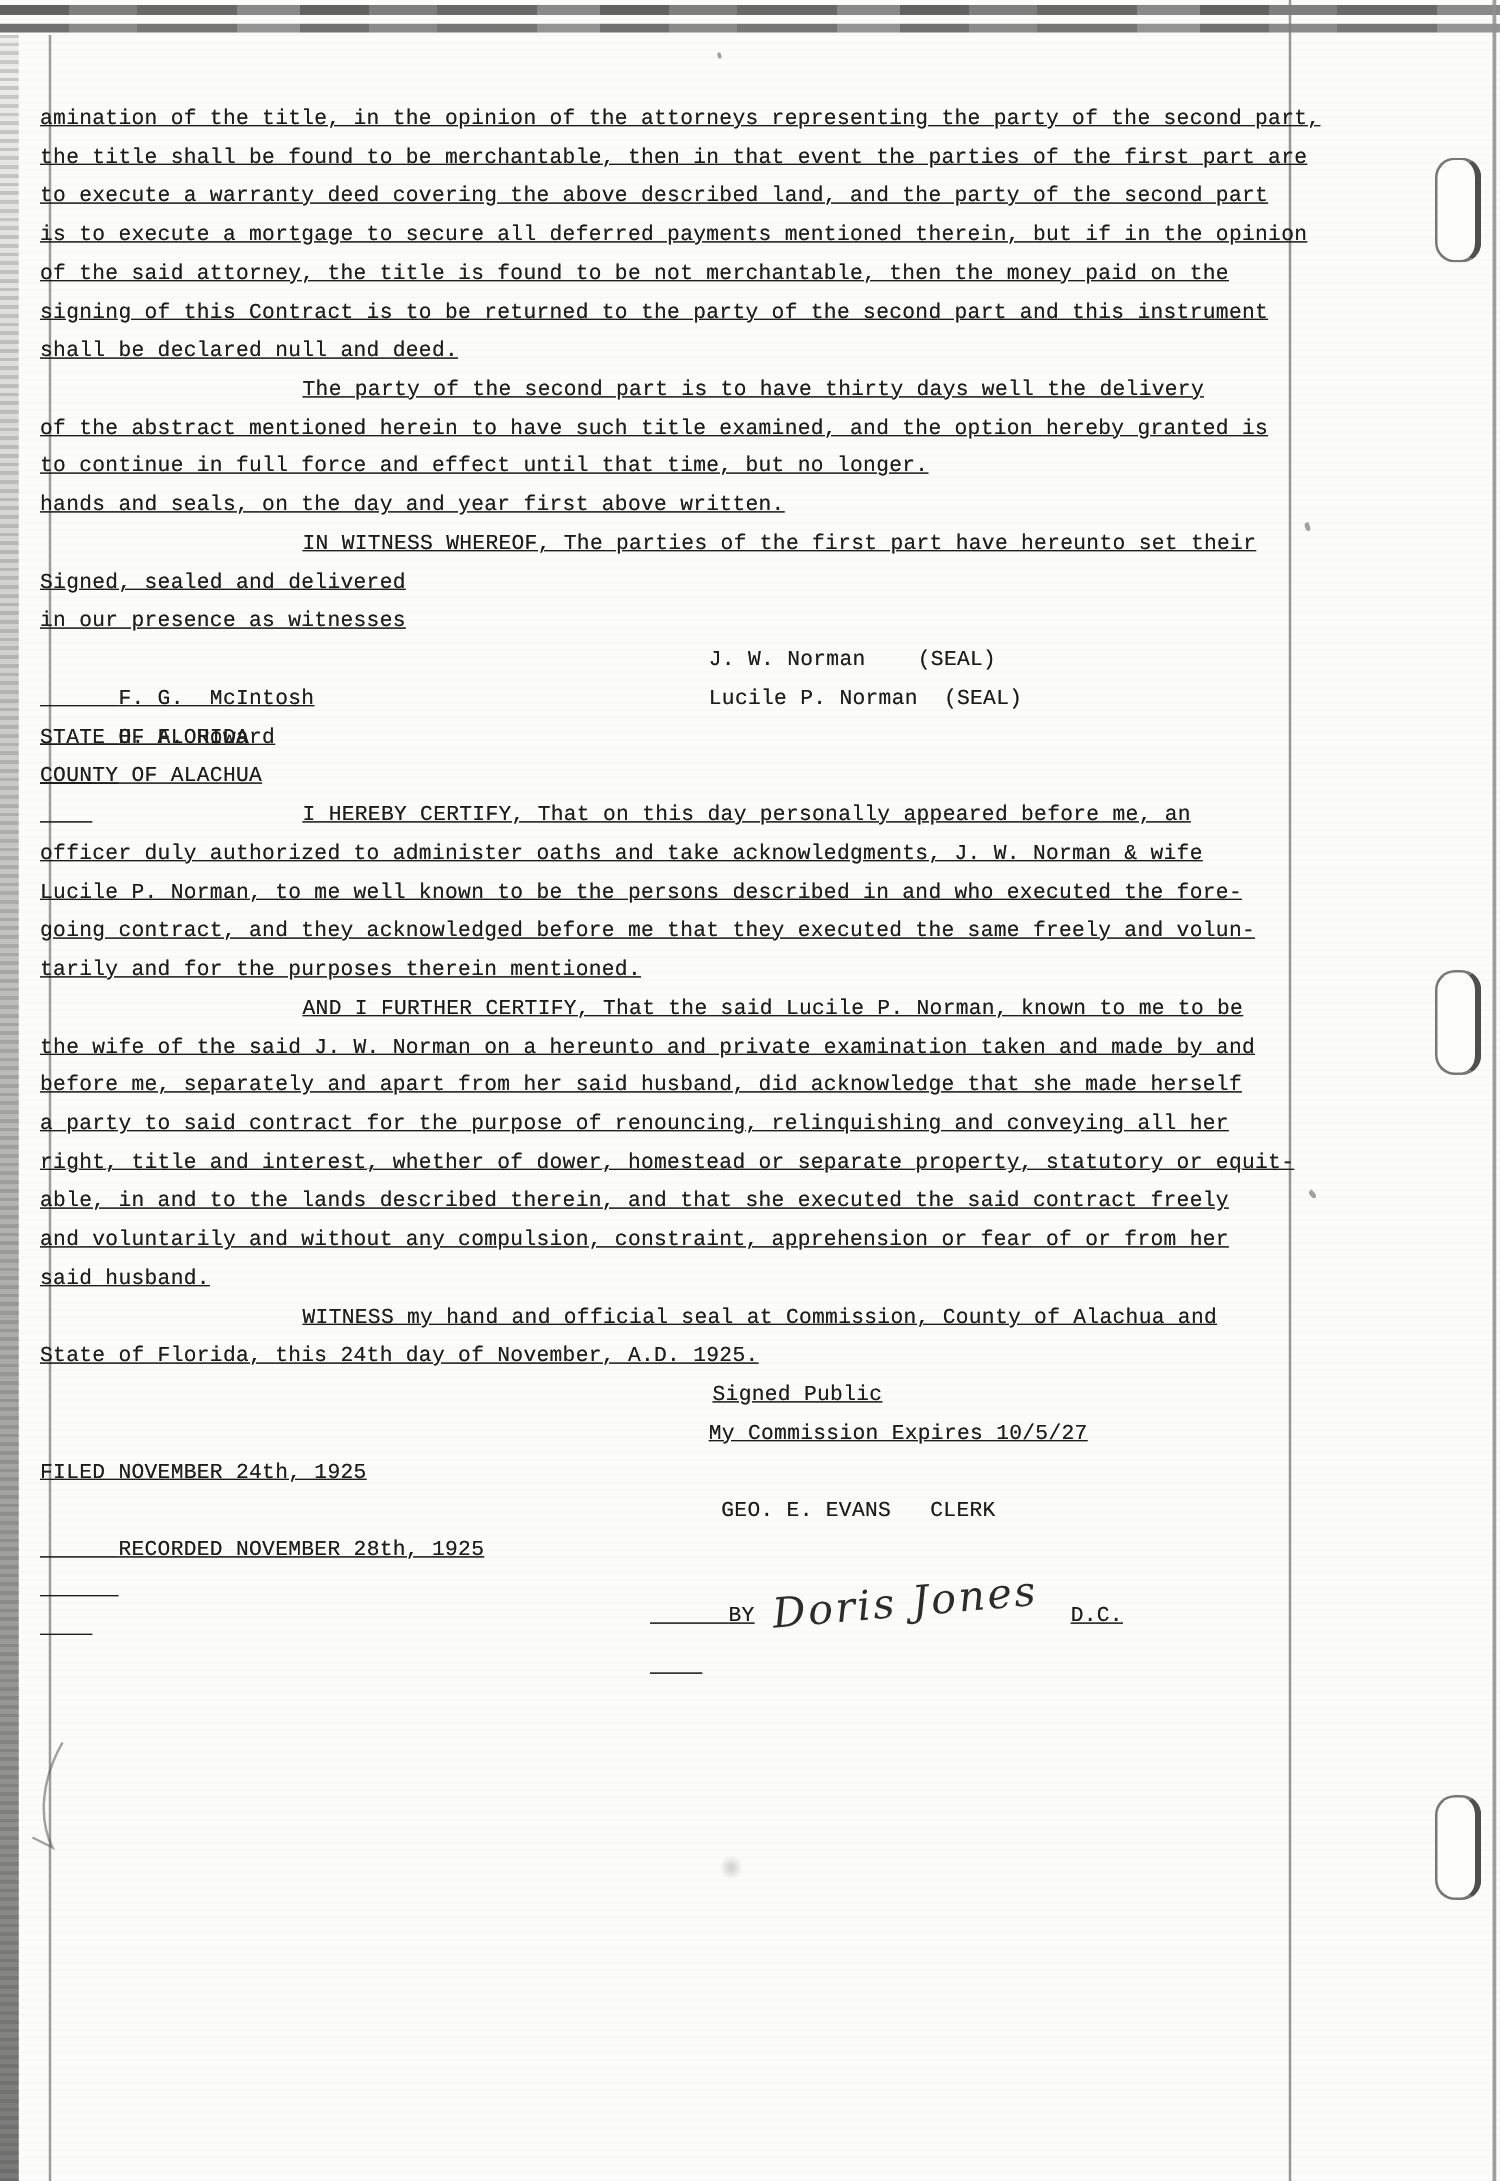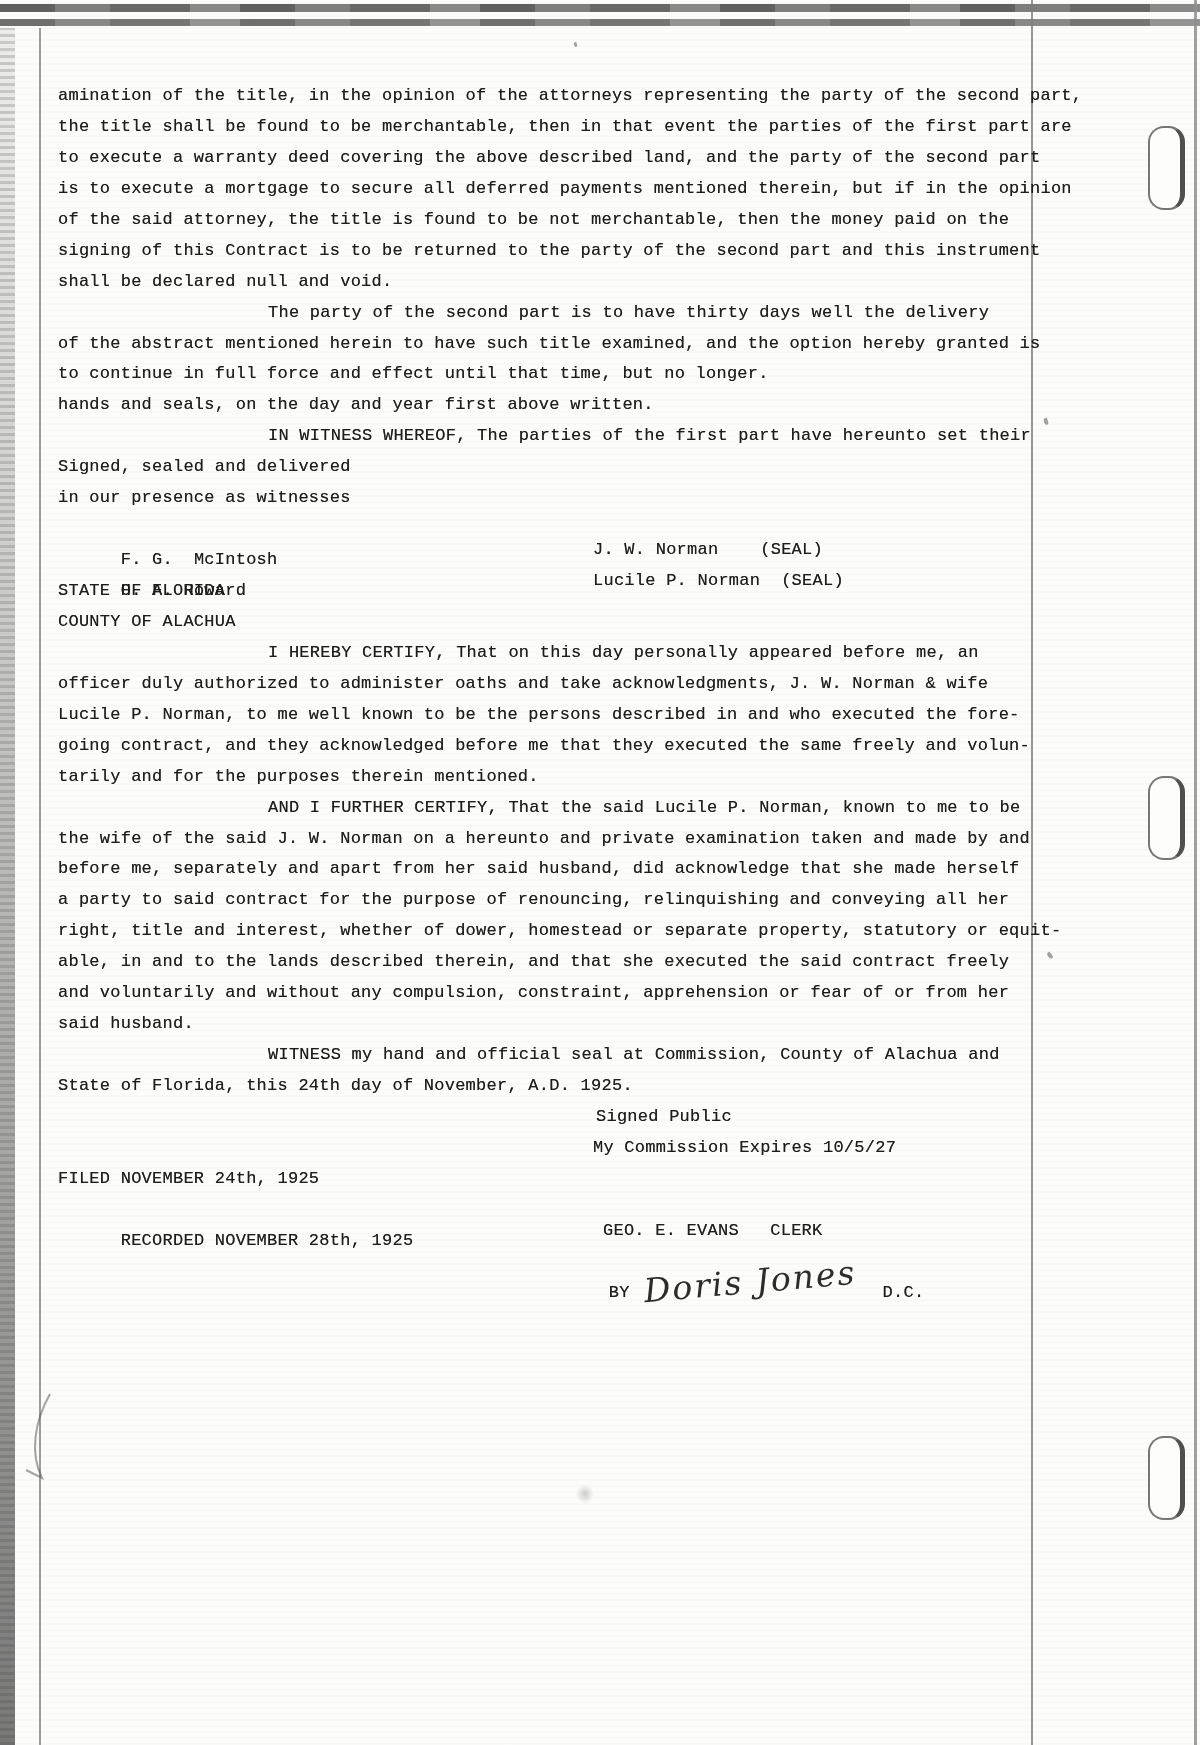--- a/index.html
+++ b/index.html
@@ -28,25 +28,25 @@
   
   .hole{position:absolute;left:1148px;width:30px;height:80px;border:2px solid #777;
     border-right:5px solid #4f4f4f;border-radius:16px;background:#fdfdfc;}
   
   .speck{position:absolute;width:4px;height:7px;background:#555;border-radius:50% 50% 50% 0;
     transform:rotate(160deg);opacity:.55;}
   .pencil{position:absolute;left:20px;top:1392px;width:46px;height:100px;opacity:.55;}
   .smudge{position:absolute;left:576px;top:1484px;width:18px;height:20px;opacity:.35;
     background:radial-gradient(ellipse at center, #777 0%, transparent 70%);}
   
-  .doc{position:absolute;left:58px;top:81px;width:1110px;font-size:17px;letter-spacing:.25px;
-    text-shadow:0 0 .5px rgba(25,25,25,.65);}
+  .doc{position:absolute;left:32px;top:81px;width:1110px;font-size:17px;letter-spacing:.25px;
+    text-shadow:0 0 .5px rgba(25,25,25,.65);text-decoration:underline;}
   .line{position:relative;height:30.95px;line-height:30.95px;white-space:pre;}
   .line.ind{padding-left:210px;}
-  .col-r{position:absolute;left:535px;top:0;white-space:pre;margin-top:21px;}
+  .col-r{position:absolute;left:535px;top:0;white-space:pre;}
   .col-r.wide{left:545px;}
   .line.n1{padding-left:560px;}
   .line.n2{padding-left:538px;}
   .line.n3{padding-left:535px;}
   .line.sign{padding-left:488px;height:46px;line-height:40px;}
   .signature{display:inline-block;font-family:"DejaVu Serif",serif;font-style:italic;
     font-size:33px;letter-spacing:2px;color:#2c2c2c;transform:rotate(-5deg) translateY(-4px);
     margin:0 26px 0 14px;text-shadow:none;}
 </style>
 </head>
@@ -73,21 +73,21 @@
   </svg>
   <div class="smudge"></div>
 
   <div class="doc">
     <div class="line">amination of the title, in the opinion of the attorneys representing the party of the second part,</div>
     <div class="line">the title shall be found to be merchantable, then in that event the parties of the first part are</div>
     <div class="line">to execute a warranty deed covering the above described land, and the party of the second part</div>
     <div class="line">is to execute a mortgage to secure all deferred payments mentioned therein, but if in the opinion</div>
     <div class="line">of the said attorney, the title is found to be not merchantable, then the money paid on the</div>
     <div class="line">signing of this Contract is to be returned to the party of the second part and this instrument</div>
-    <div class="line">shall be declared null and void.</div>
+    <div class="line">shall be declared null and deed.</div>
     <div class="line ind">The party of the second part is to have thirty days well the delivery</div>
     <div class="line">of the abstract mentioned herein to have such title examined, and the option hereby granted is</div>
     <div class="line">to continue in full force and effect until that time, but no longer.</div>
     <div class="line">hands and seals, on the day and year first above written.</div>
     <div class="line ind">IN WITNESS WHEREOF, The parties of the first part have hereunto set their</div>
     <div class="line">Signed, sealed and delivered</div>
     <div class="line">in our presence as witnesses</div>
     <div class="line">
       <span>F. G.  McIntosh</span>
       <span class="col-r">J. W. Norman    (SEAL)</span>

